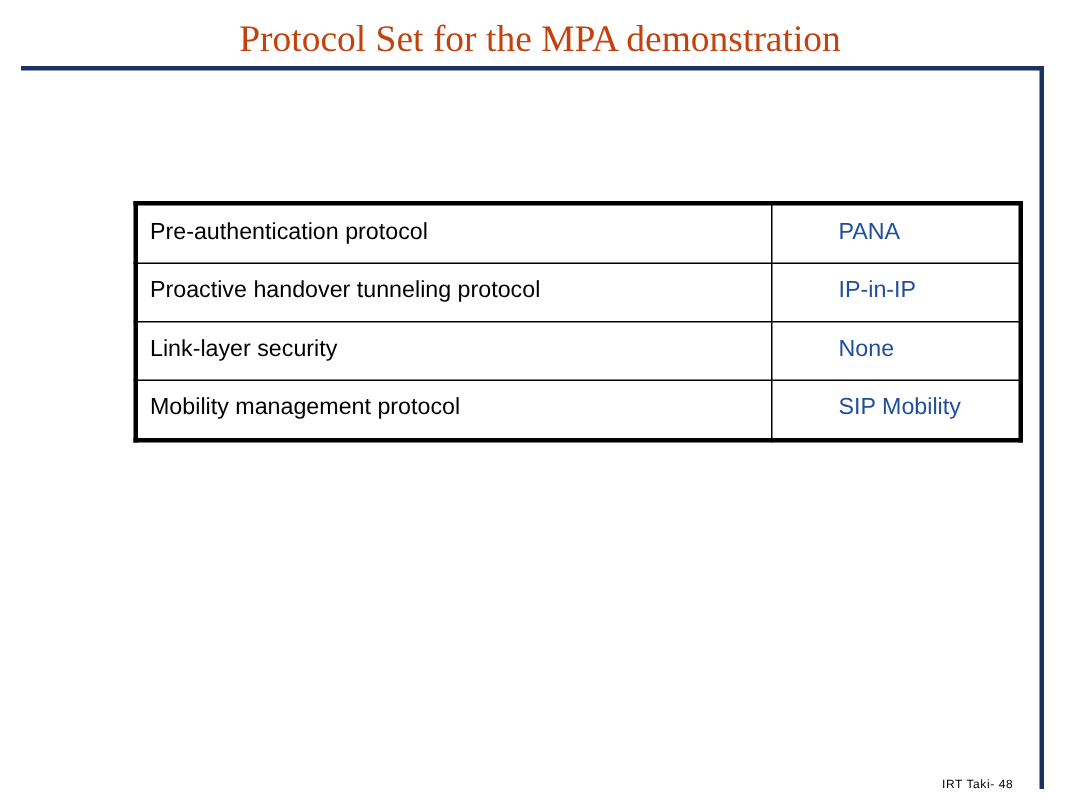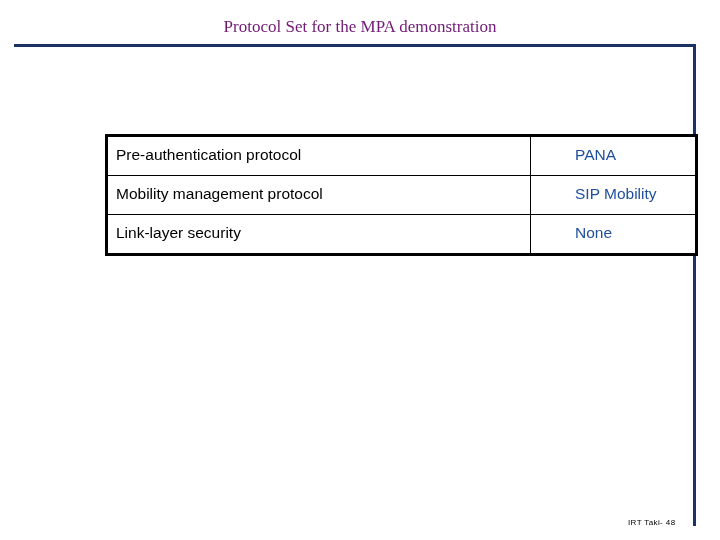--- a/index.html
+++ b/index.html
@@ -17,23 +17,23 @@
   }
 
   
   #slide-title {
     position: absolute;
     left: 40px;
     top: 12px;
     width: 640px;
     text-align: center;
     font-family: "Liberation Serif", "DejaVu Serif", serif;
-    font-size: 17px;
+    font-size: 25px;
     line-height: 30px;
-    color: #701a75;
+    color: #c2410c;
     white-space: nowrap;
     letter-spacing: 0px;
   }
 
   
   #frame-top-rule {
     position: absolute;
     left: 14px;
     top: 44px;
     width: 682px;
@@ -52,21 +52,20 @@
   
   #protocol-table {
     position: absolute;
     left: 89px;
     top: 134px;
     width: 536px;
     border-collapse: collapse;
     border: 3px solid #000000;
     background: #ffffff;
     table-layout: fixed;
-    margin-left: 16px;
   }
   #protocol-table td {
     border: 1px solid #000000;
     padding: 7px 0 7px 8px;
     vertical-align: top;
     font-size: 15.5px;
     line-height: 22px;
   }
   #protocol-table td.col-protocol {
     width: 414px;
@@ -115,32 +114,40 @@
       <tr class="row-h-small">
         <td class="col-protocol">
           <span class="cell-text">Pre-authentication protocol</span>
         </td>
         <td class="col-value">
           <span class="cell-text">PANA</span>
         </td>
       </tr>
       <tr class="row-h-small">
         <td class="col-protocol">
-          <span class="cell-text">Mobility management protocol</span>
+          <span class="cell-text">Proactive handover tunneling protocol</span>
         </td>
         <td class="col-value">
-          <span class="cell-text">SIP Mobility</span>
+          <span class="cell-text">IP-in-IP</span>
         </td>
       </tr>
       <tr class="row-h-small">
         <td class="col-protocol">
           <span class="cell-text">Link-layer security</span>
         </td>
         <td class="col-value">
           <span class="cell-text">None</span>
         </td>
       </tr>
+      <tr class="row-h-small">
+        <td class="col-protocol">
+          <span class="cell-text">Mobility management protocol</span>
+        </td>
+        <td class="col-value">
+          <span class="cell-text">SIP Mobility</span>
+        </td>
+      </tr>
     </tbody>
   </table>
 
   <div id="footer-note">IRT Taki- 48</div>
 
 </div>
 
 </body></html>

